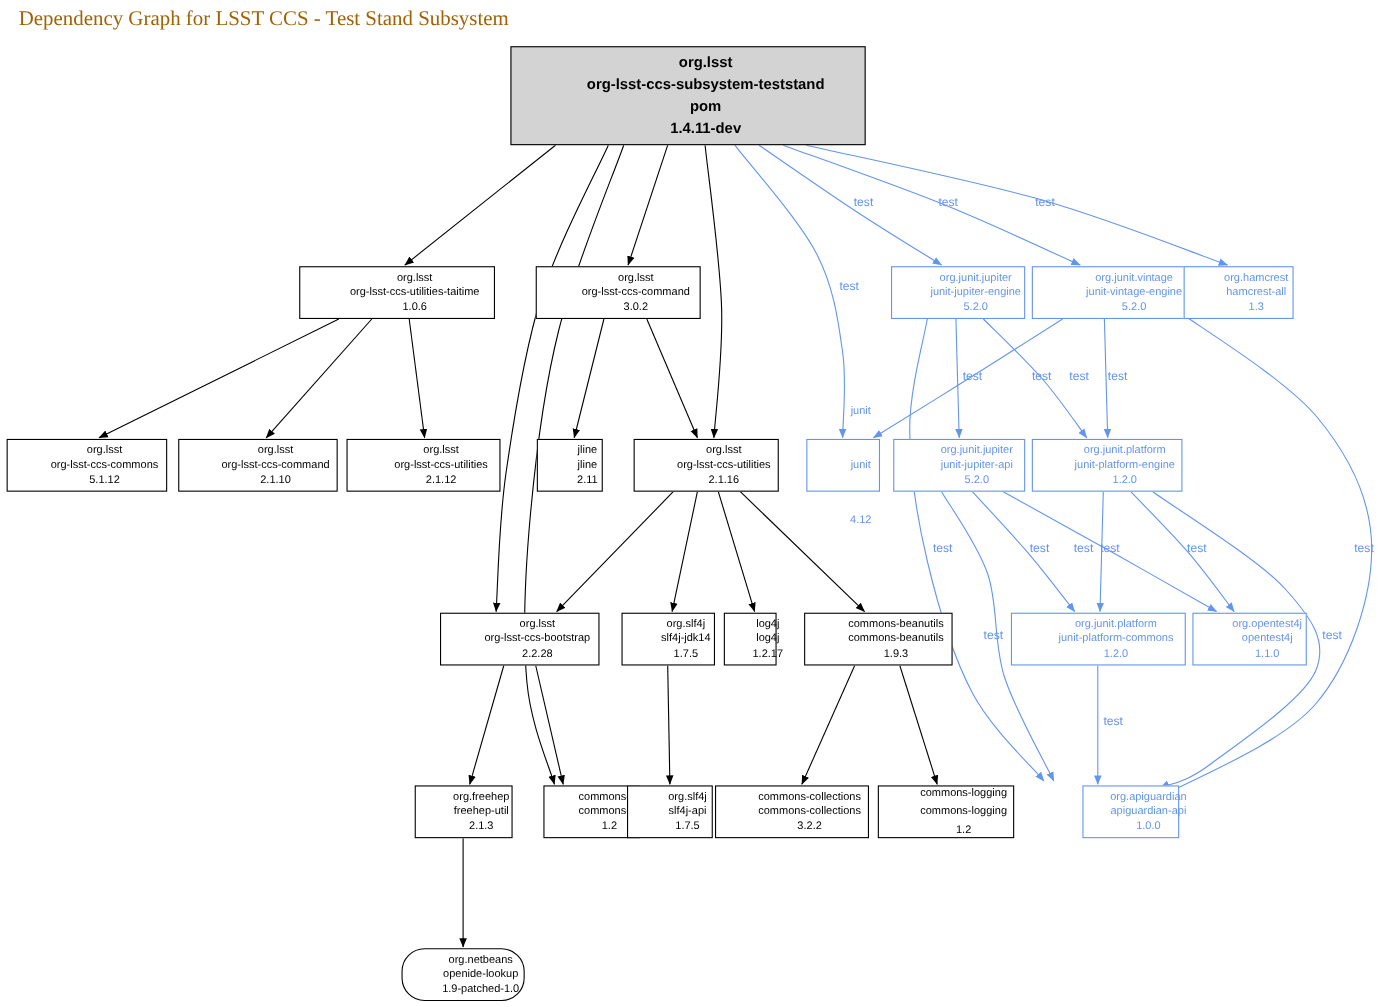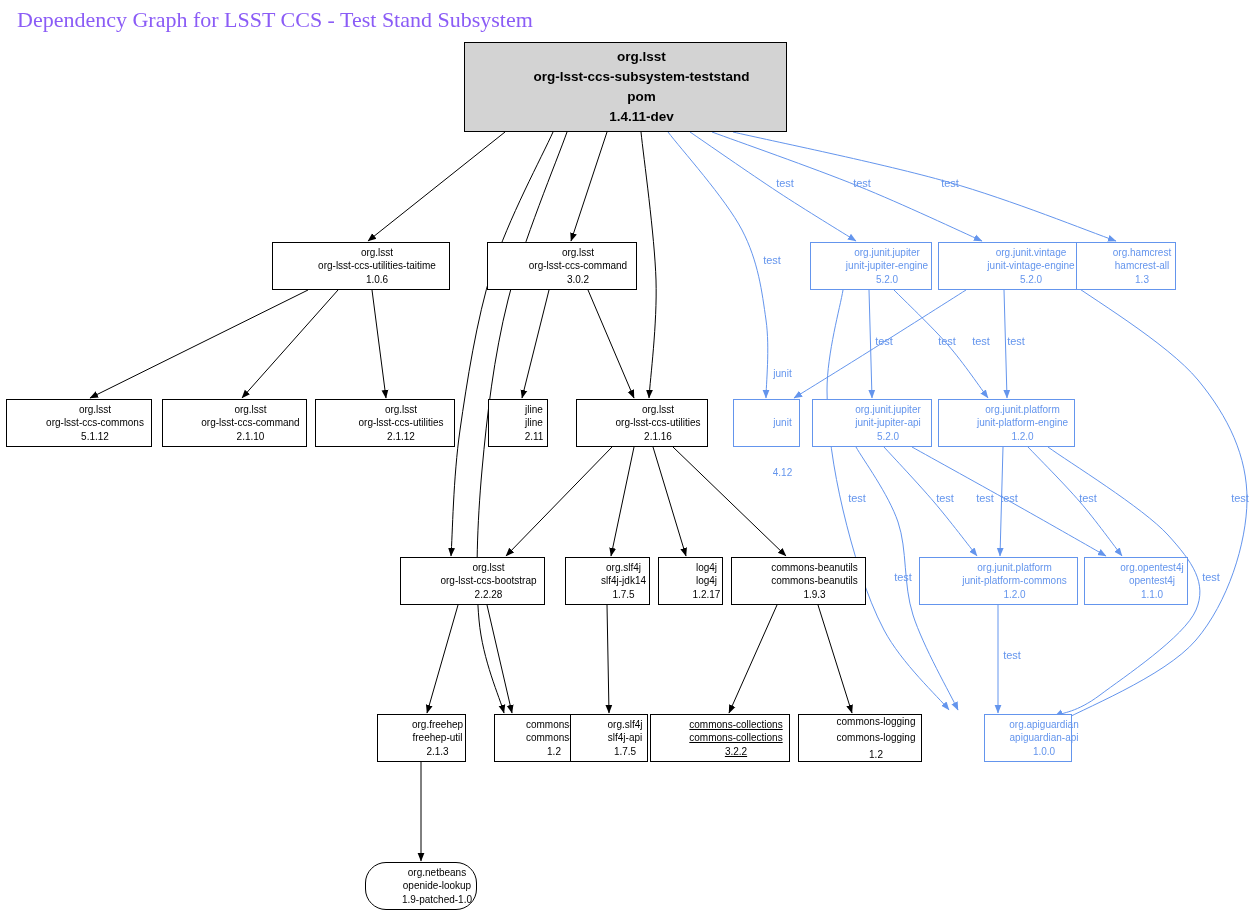--- a/index.html
+++ b/index.html
@@ -1,18 +1,18 @@
 <!DOCTYPE html>
 <html style="--accent: #6495ED; --root-fill: #d3d3d3;"><head>
 <meta charset="utf-8">
 <style>
   html,body{margin:0;padding:0;background:#ffffff;}
   body{width:1256px;height:915px;position:relative;font-family:"Liberation Sans",sans-serif;}
   #stage{position:absolute;left:0;top:0;width:1256px;height:915px;background:#fff;overflow:hidden;}
-  #title{position:absolute;left:17px;top:7px;font-family:"Liberation Serif",serif;font-size:22px;color:#8b5cf6;white-space:nowrap;}
+  #title{position:absolute;left:17px;top:7px;font-family:"Liberation Serif",serif;font-size:19px;color:#a16207;white-space:nowrap;}
   #edge-layer{position:absolute;left:0;top:0;z-index:1;}
   #nodes{position:absolute;left:0;top:0;z-index:2;}
   .node{position:absolute;box-sizing:border-box;background:#fff;border:1px solid #000;
         display:flex;flex-direction:column;align-items:center;justify-content:center;
         text-align:center;font-size:10px;line-height:1.32;color:#000;white-space:nowrap;padding-left:32px;}
   .node.root{background:var(--root-fill,#d3d3d3);font-size:13.5px;font-weight:bold;line-height:1.5;}
   .node.test{border-color:var(--accent,#6495ED);color:var(--accent,#6495ED);}
   .edge{fill:none;stroke:#000;stroke-width:1;}
   .edge.test{stroke:var(--accent,#6495ED);}
   .edge-label{font-size:11px;fill:var(--accent,#6495ED);text-anchor:middle;font-family:"Liberation Sans",sans-serif;}
@@ -160,21 +160,21 @@
       <div class="node dep" style="left: 400px; top: 557px; width: 145px; height: 48px;">
         <div>org.lsst</div>
         <div>org-lsst-ccs-bootstrap</div>
         <div>2.2.28</div>
       </div>
       <div class="node dep" style="left: 565px; top: 557px; width: 85px; height: 48px;">
         <div>org.slf4j</div>
         <div>slf4j-jdk14</div>
         <div>1.7.5</div>
       </div>
-      <div class="node dep" style="left: 658px; top: 557px; width: 65px; height: 48px;">
+      <div class="node dep" style="left: 658px; top: 557px; width: 48px; height: 48px;">
         <div>log4j</div>
         <div>log4j</div>
         <div>1.2.17</div>
       </div>
       <div class="node dep" style="left: 731px; top: 557px; width: 135px; height: 48px;">
         <div>commons-beanutils</div>
         <div>commons-beanutils</div>
         <div>1.9.3</div>
       </div>
       <div class="node test" style="left: 919px; top: 557px; width: 159px; height: 48px;">
@@ -195,21 +195,21 @@
       <div class="node dep" style="left: 474px; top: 714px; width: 88px; height: 48px; margin-left: 20px;">
         <div>commons-cli</div>
         <div>commons-cli</div>
         <div>1.2</div>
       </div>
       <div class="node dep" style="left: 570px; top: 714px; width: 78px; height: 48px;">
         <div>org.slf4j</div>
         <div>slf4j-api</div>
         <div>1.7.5</div>
       </div>
-      <div class="node dep" style="left: 650px; top: 714px; width: 140px; height: 48px; text-decoration: underline;">
+      <div class="node dep" style="left: 650px; top: 714px; width: 140px; height: 48px;">
         <div>commons-collections</div>
         <div>commons-collections</div>
         <div>3.2.2</div>
       </div>
       <div class="node dep" style="left: 798px; top: 714px; width: 124px; height: 48px; justify-content: space-between;">
         <div>commons-logging</div>
         <div>commons-logging</div>
         <div>1.2</div>
       </div>
       <div class="node test" style="left: 984px; top: 714px; width: 88px; height: 48px;">

